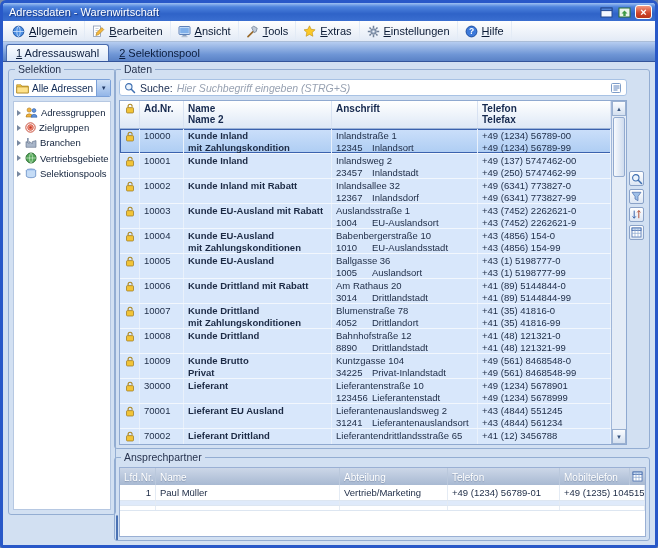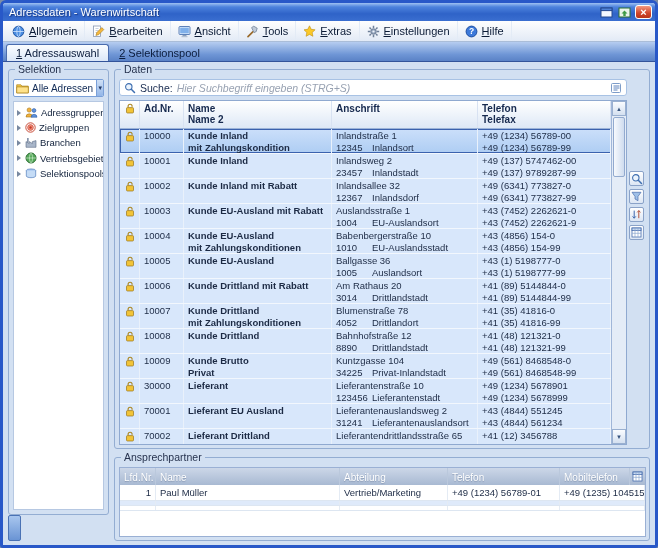--- a/index.html
+++ b/index.html
@@ -11,21 +11,21 @@
 .title{color:#fff;font-size:11px;font-weight:normal;text-shadow:1px 1px 1px #1a3a80;flex:1;white-space:nowrap}
 .titleicon{width:16px;height:13px;display:flex;align-items:center;justify-content:center;margin-left:2px}
 .winbtn.close{width:17px;height:14px;border:1px solid #fff;border-radius:3px;margin-left:3px;display:flex;align-items:center;justify-content:center;background:linear-gradient(#f49a80,#d0452a 60%,#b93418);color:#fff;font-size:11px;font-weight:bold;line-height:1}
 .menubar{height:21px;flex:0 0 21px;background:linear-gradient(#fefefe,#e2eaf6);border-bottom:1px solid #aabdd8;display:flex;align-items:stretch;padding:0 2px}
 .menu-item{display:flex;align-items:center;gap:4px;padding:0 7px;font-size:11px;color:#0a1a35;border-right:1px solid #e3ebf6;white-space:nowrap}
 .mi{display:flex;align-items:center}
 .tabstrip{height:20px;flex:0 0 20px;background:linear-gradient(180deg,#b6cdf0,#6f96d6 65%,#5a82c6);border-bottom:1px solid #33549a;display:flex;align-items:center;padding:2px 12px 0 3px}
 .tab{font-size:11px;padding:2px 9px;color:#0b1c3c;border-radius:3px 3px 0 0;margin-right:1px;white-space:nowrap}
 .tab.active{background:linear-gradient(#fbfdff,#dbe7f8);border:1px solid #4a6cae;border-bottom:none}
 .content{flex:1;display:flex;gap:5px;padding:7px 5px 4px;min-height:0}
-.leftcol{width:101px;flex:0 0 101px;display:flex;flex-direction:column}
+.leftcol{width:101px;flex:0 0 101px;display:flex;flex-direction:row}
 .group{border:1px solid #93add2;border-radius:3px;position:relative;padding:9px 4px 4px;background:transparent}
 .group-title{position:absolute;top:-6px;left:6px;background:var(--group-bg,#d2e0f2);padding:0 3px;font-size:10.5px;color:#26324e;line-height:11px}
 .selektion{height:446px;display:flex;flex-direction:column}
 .dropdown{height:18px;flex:0 0 18px;background:#fff;border:1px solid #7aa0d8;border-radius:2px;display:flex;align-items:center;padding-left:2px;gap:3px;overflow:hidden}
 .dropdown .val{font-size:10px;color:#102a55;flex:1;white-space:nowrap}
 .drop-arrow{width:14px;height:16px;background:linear-gradient(#cfe0f6,#93b6e8);border-left:1px solid #7aa0d8;display:flex;align-items:center;justify-content:center;font-size:6px;color:#223a66}
 .tree{flex:1;background:#fff;border:1px solid #b6c8e2;margin-top:4px;padding:3px 0;overflow:hidden}
 .tree-item{display:flex;align-items:center;gap:3px;padding:2px 1px 2px 3px;font-size:9.5px;color:#10203a;white-space:nowrap}
 .expander{width:0;height:0;border-left:4px solid #7888a0;border-top:3px solid transparent;border-bottom:3px solid transparent;margin-right:1px;flex:0 0 auto}
 .ti{display:flex;align-items:center;flex:0 0 auto}
@@ -325,21 +325,21 @@
                       <div class="cell c-name bold">
                         <div>Kunde Inland</div>
                         <div></div>
                       </div>
                       <div class="cell c-addr">
                         <div>Inlandsweg 2</div>
                         <div><span class="zip">23457</span>Inlandstadt</div>
                       </div>
                       <div class="cell c-tel">
                         <div>+49 (137) 5747462-00</div>
-                        <div>+49 (137) 9789287-99</div>
+                        <div>+49 (250) 5747462-99</div>
                       </div>
                     </div>
                     <div class="row">
                       <div class="cell c-icon">
                         <svg width="10" height="11" viewBox="0 0 10 11">
                           <path d="M3.1 4.6V3.2a2 2 0 014 0v.6" fill="none" stroke="#a8821a" stroke-width="1.1"></path>
                           <rect x="1.5" y="4.6" width="7" height="5.4" rx="1" fill="#f2c437" stroke="#9a741a" stroke-width=".7"></rect>
                         </svg>
                       </div>
                       <div class="cell c-adnr">

